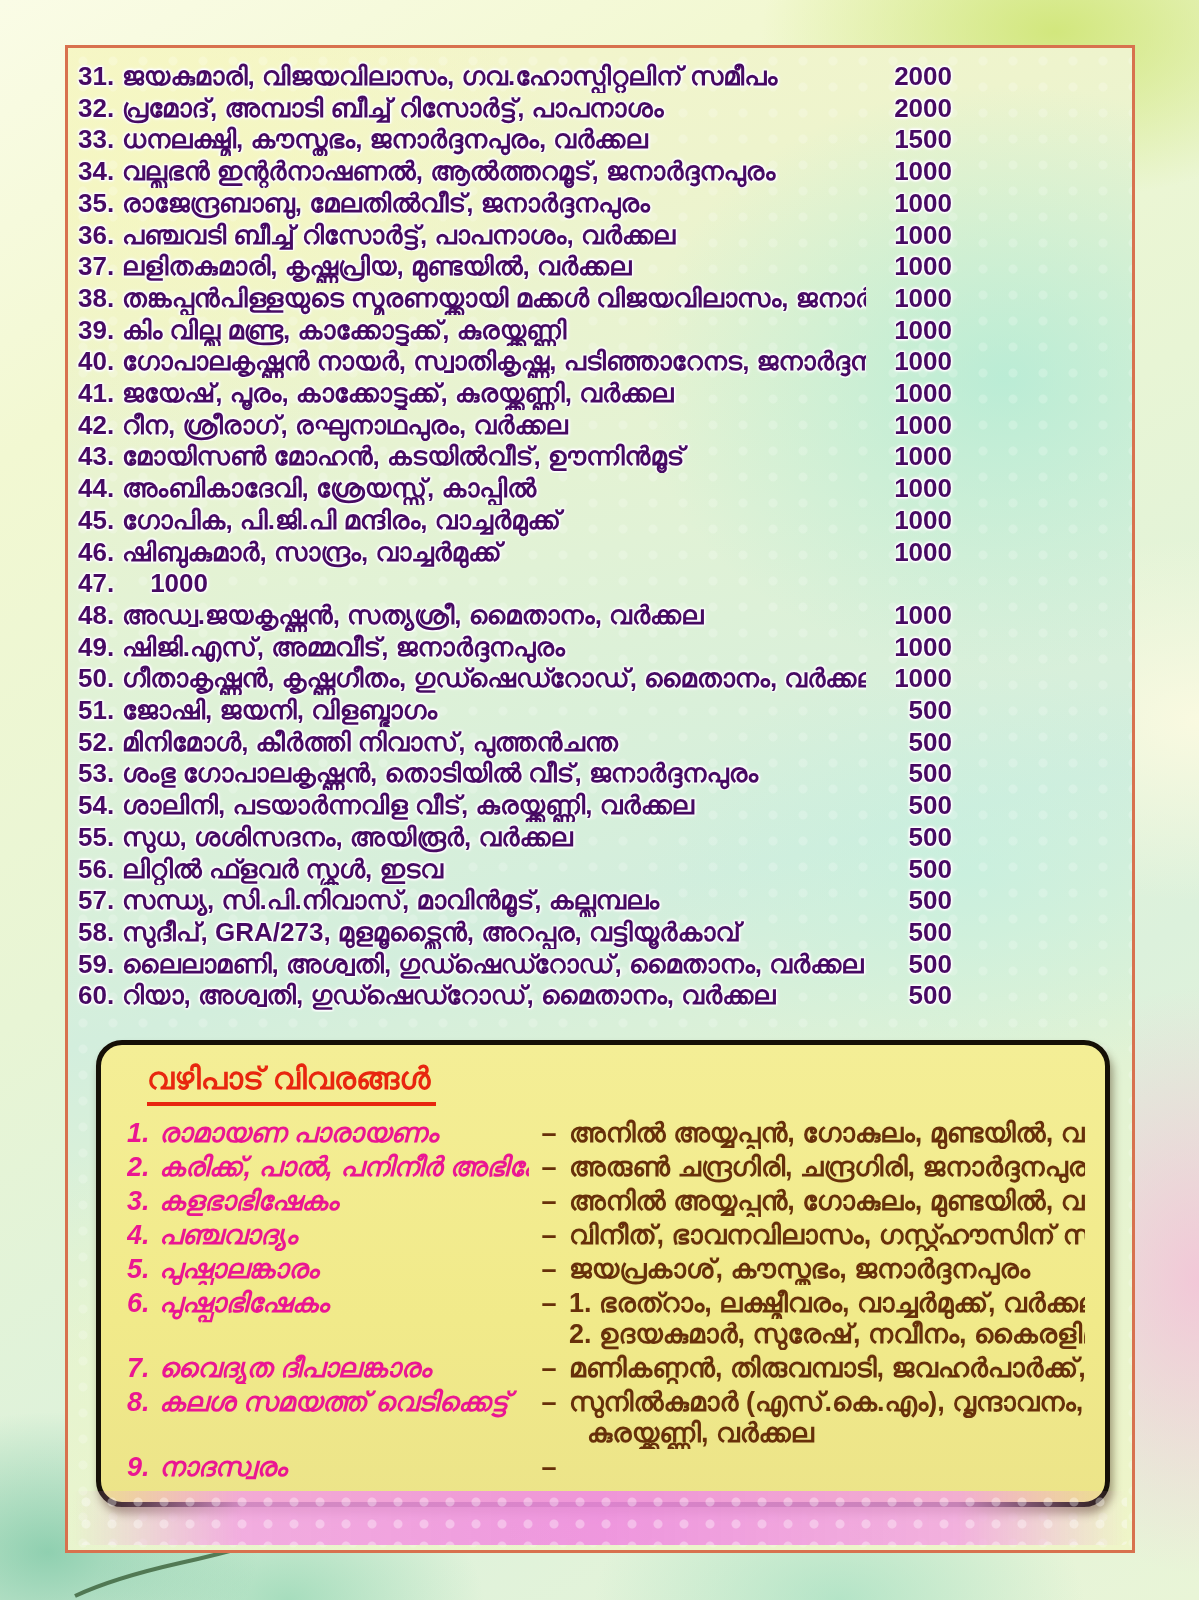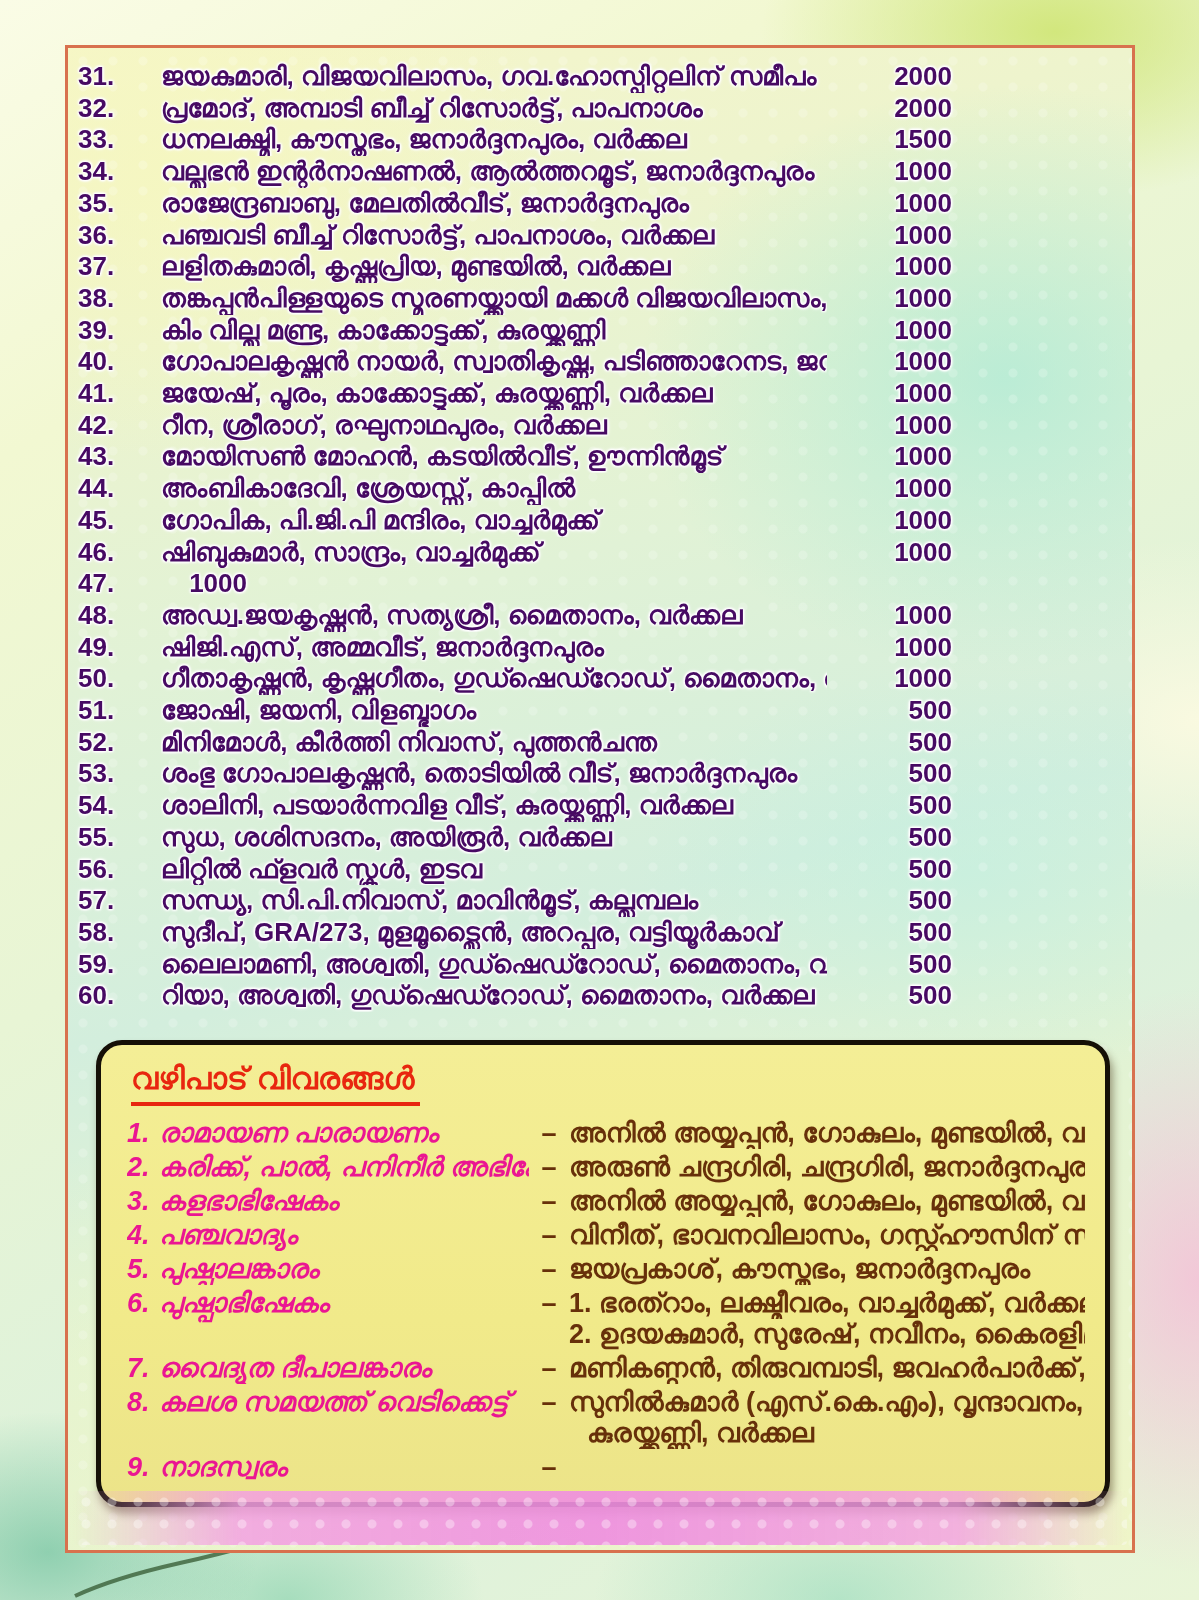--- a/index.html
+++ b/index.html
@@ -33,40 +33,40 @@
       linear-gradient(165deg,#f6f6cb 0%,#eef4cd 16%,#e1f2d6 36%,#d3eedd 56%,#e3f3d3 74%,#eff5c8 100%);
     background-size:30px 26px,auto,auto,auto,auto,auto;
   }
   
   .donor-list{
     position:absolute;top:13px;left:10px;width:874px;
     color:#470a63;
     font-size:26px;
     text-shadow:0 0 3px #fff,0 0 5px #fff,1px 1px 2px #fff,-1px -1px 2px #fff,1px -1px 2px #fff,-1px 1px 2px #fff;
   }
-  .donor-row{display:flex;align-items:flex-start;line-height:31.7px;white-space:nowrap;gap:39px;}
+  .donor-row{display:flex;align-items:flex-start;line-height:31.7px;white-space:nowrap;}
   .row-no{flex:0 0 44px;}
   .row-text{flex:1 1 auto;min-width:0;overflow:hidden;}
   .row-amount{flex:0 0 auto;min-width:80px;margin-left:6px;text-align:right;}
   
   .vazhipadu-box{
     position:absolute;left:28px;top:992px;width:958px;height:433px;
     background:linear-gradient(180deg,#f4ee96 0%,#f1ea8a 60%,#ece489 100%);
     border:5px solid #151007;
     border-radius:26px;
     padding:14px 20px 10px 26px;
     box-shadow:3px 7px 9px rgba(60,40,10,0.45);
   }
   .box-heading{
     display:inline-block;
     font-size:31px;line-height:36px;
     color:#e8260f;
     border-bottom:4px solid #e8260f;
     padding:0 6px 5px 0;
-    margin:2px 0 12px 4px;
+    margin:2px 0 12px 20px;
   }
   .vz-row{display:flex;font-size:27px;line-height:31px;margin-bottom:3px;}
   .vz-label{flex:0 0 402px;color:#ea1692;white-space:nowrap;overflow:hidden;font-style:italic;}
   .vz-no{display:inline-block;min-width:32px;}
   .vz-dash{flex:0 0 40px;text-align:center;color:#67300a;}
   .vz-details{flex:1 1 auto;min-width:0;color:#67300a;}
   .vz-line{white-space:nowrap;overflow:hidden;}
   .vz-line.cont{padding-left:18px;}
   
   .pink-band{

